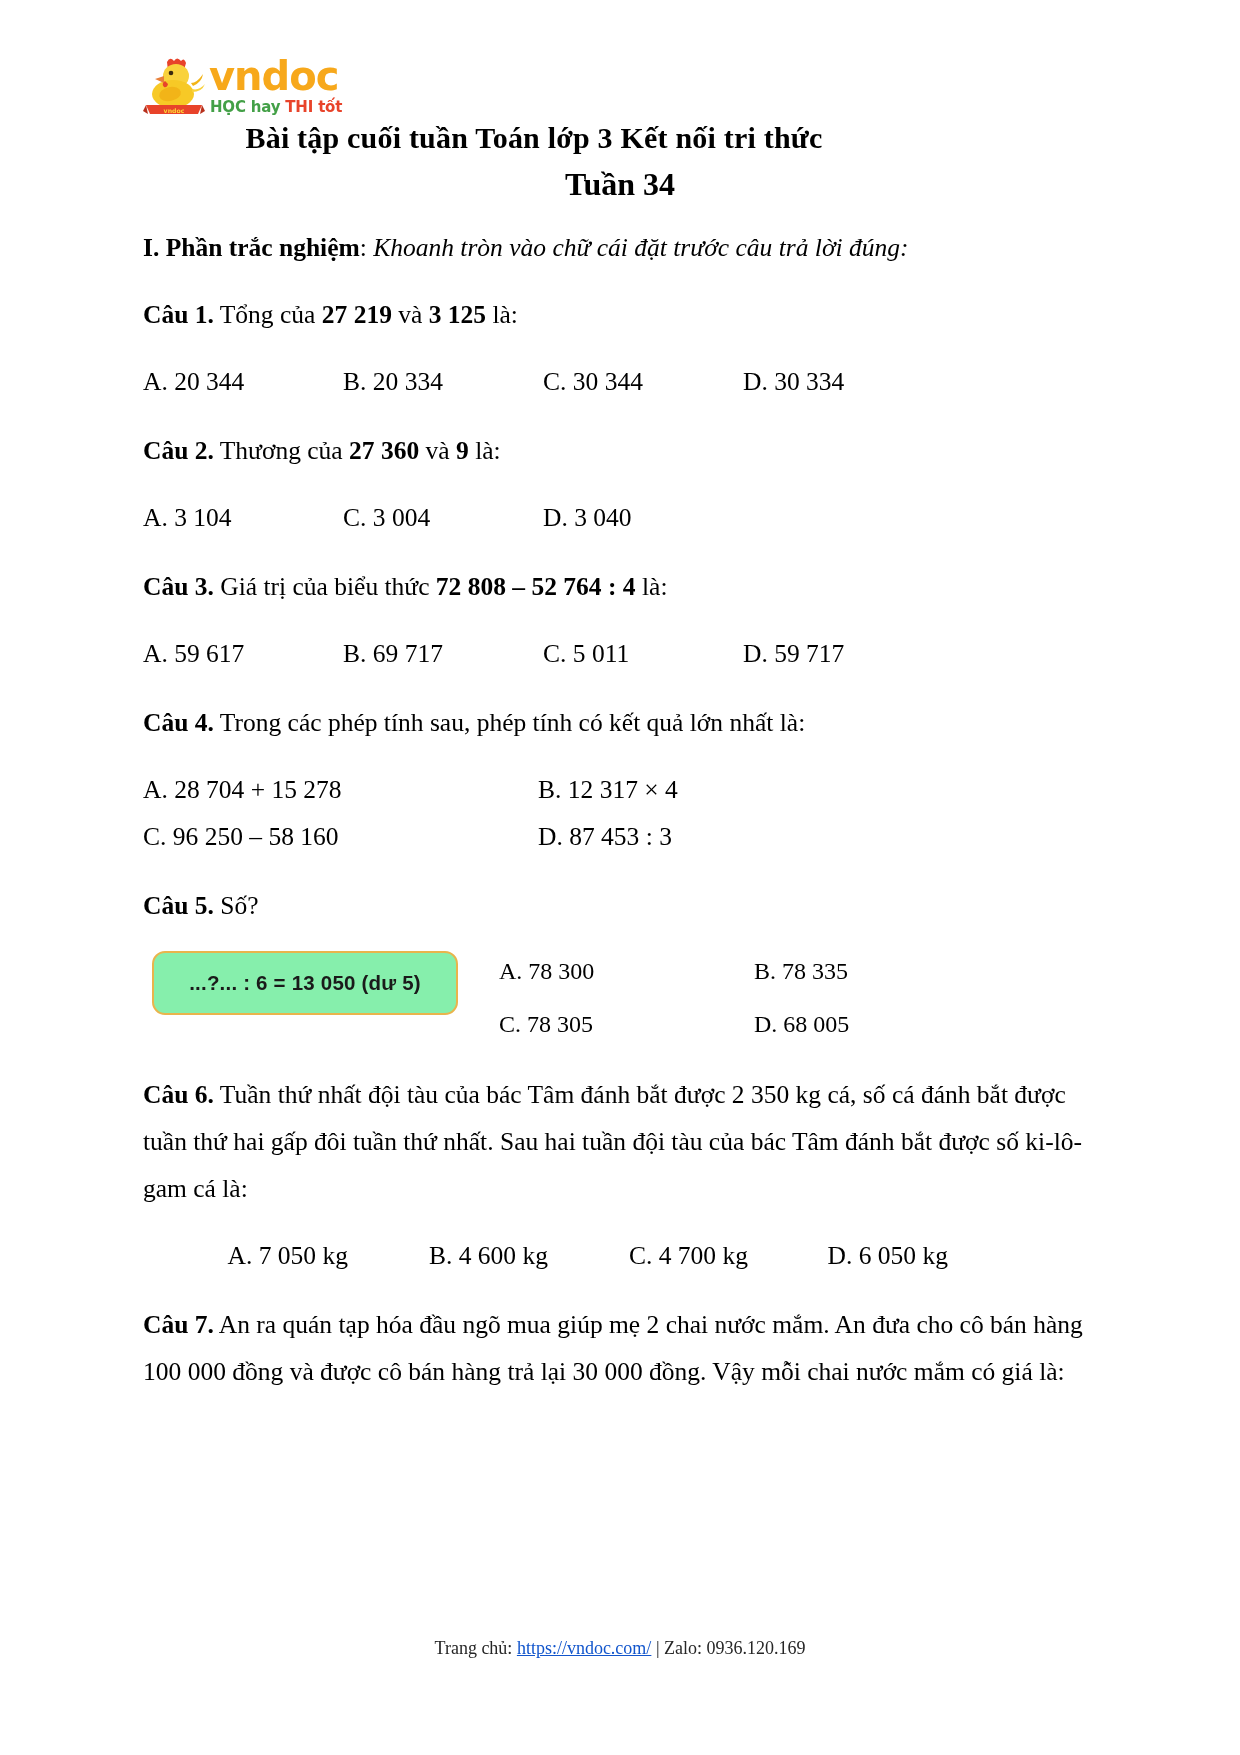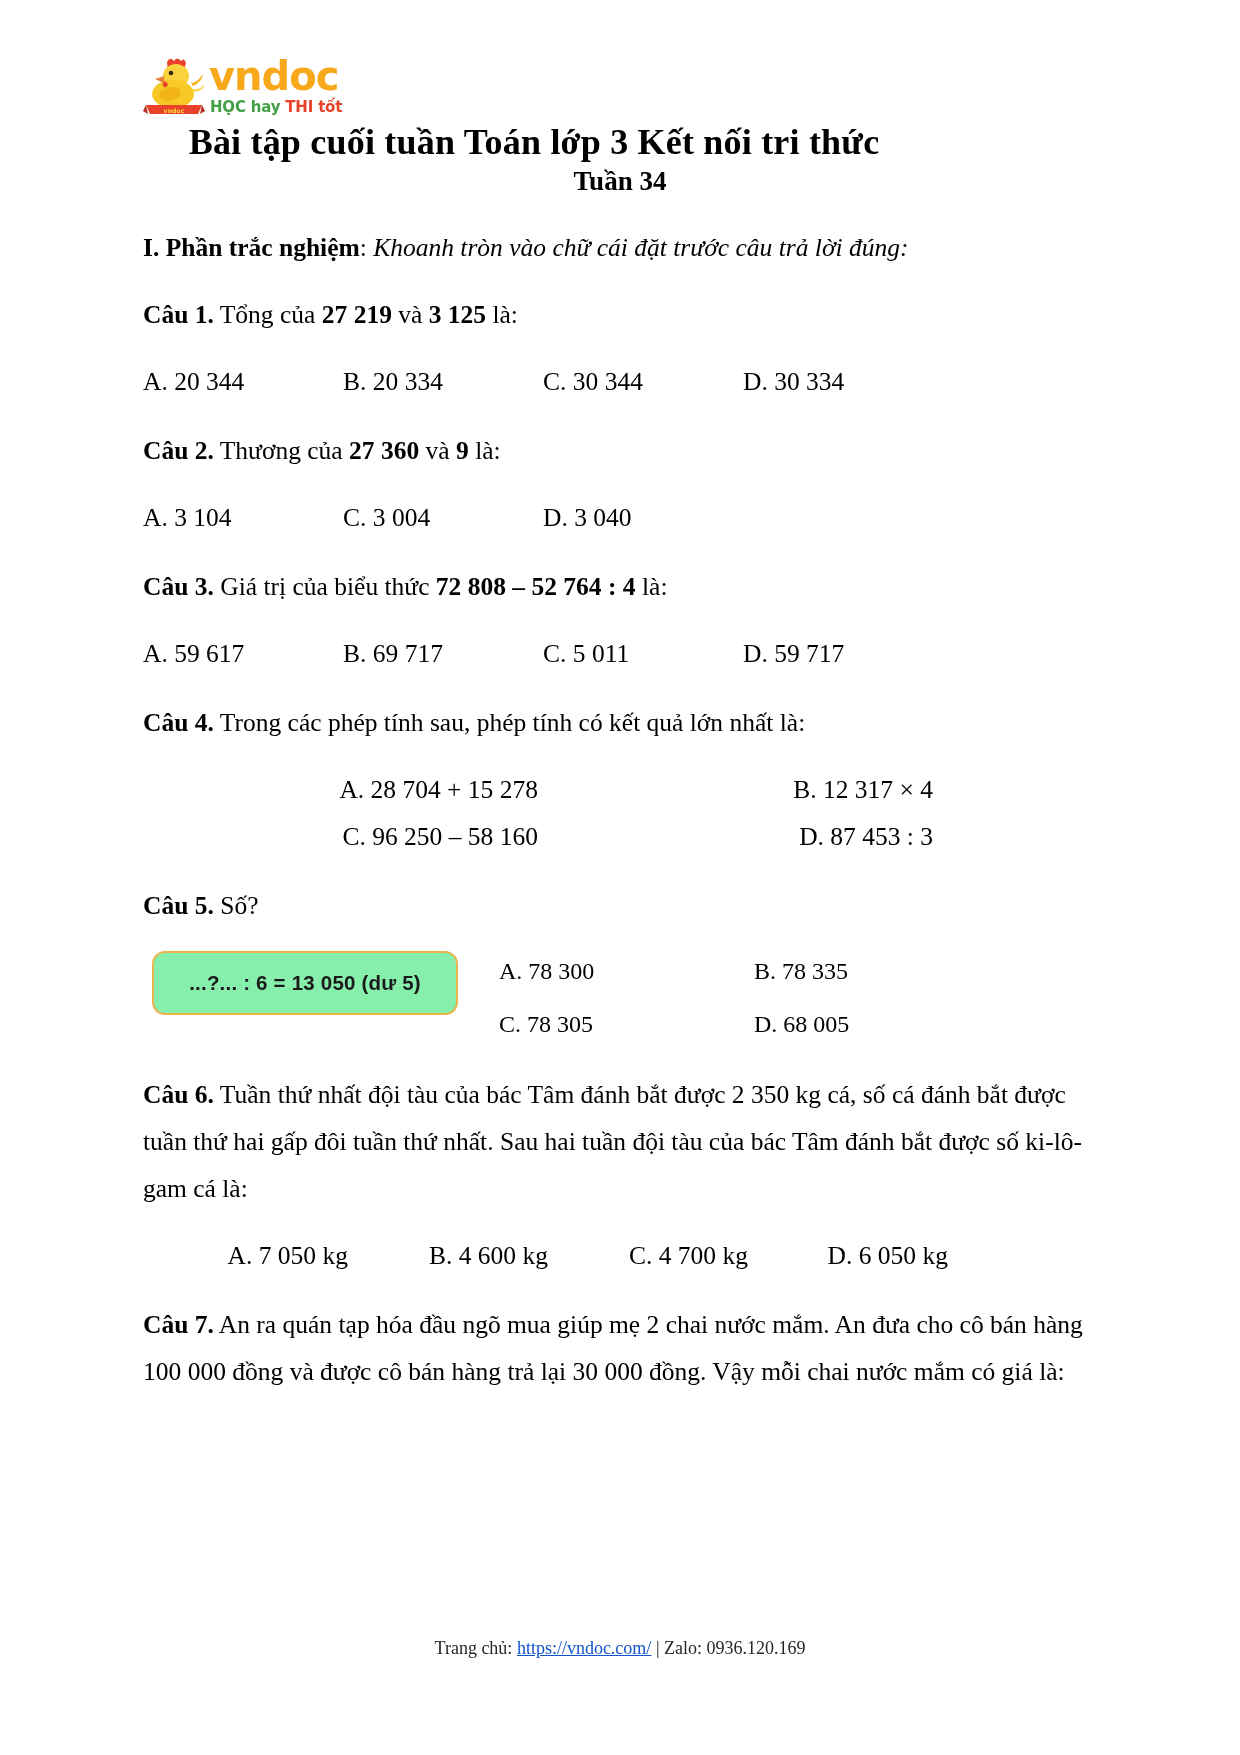--- a/index.html
+++ b/index.html
@@ -65,31 +65,31 @@
   .tag-thi { color: #e8432a; }
   .tag-tot { color: #e8432a; }
 
   
   .doc-title {
     position: absolute;
     left: 0;
     top: 121px;
     width: 1068px;
     text-align: center;
-    font-size: 36px;
+    font-size: 30px;
     font-weight: bold;
     letter-spacing: 0.2px;
   }
   .doc-subtitle {
     position: absolute;
     left: 0;
     top: 166px;
     width: 1240px;
     text-align: center;
-    font-size: 27px;
+    font-size: 32px;
     font-weight: bold;
   }
 
   
   .content {
     position: absolute;
     left: 143px;
     top: 224px;
     width: 955px;
   }
@@ -107,21 +107,20 @@
   
   .opts {
     display: grid;
     grid-template-columns: 200px 200px 200px 200px;
     font-size: 25.5px;
     line-height: 47px;
     margin: 0 0 22px 0;
   }
   .opts.wide2 {
     grid-template-columns: 395px 395px;
-    text-align: right;
   }
   .opts.kg {
     grid-template-columns: 205px 200px 200px 200px;
     text-align: right;
   }
   .opt { white-space: nowrap; }
 
   
   .c5-row {
     position: relative;

